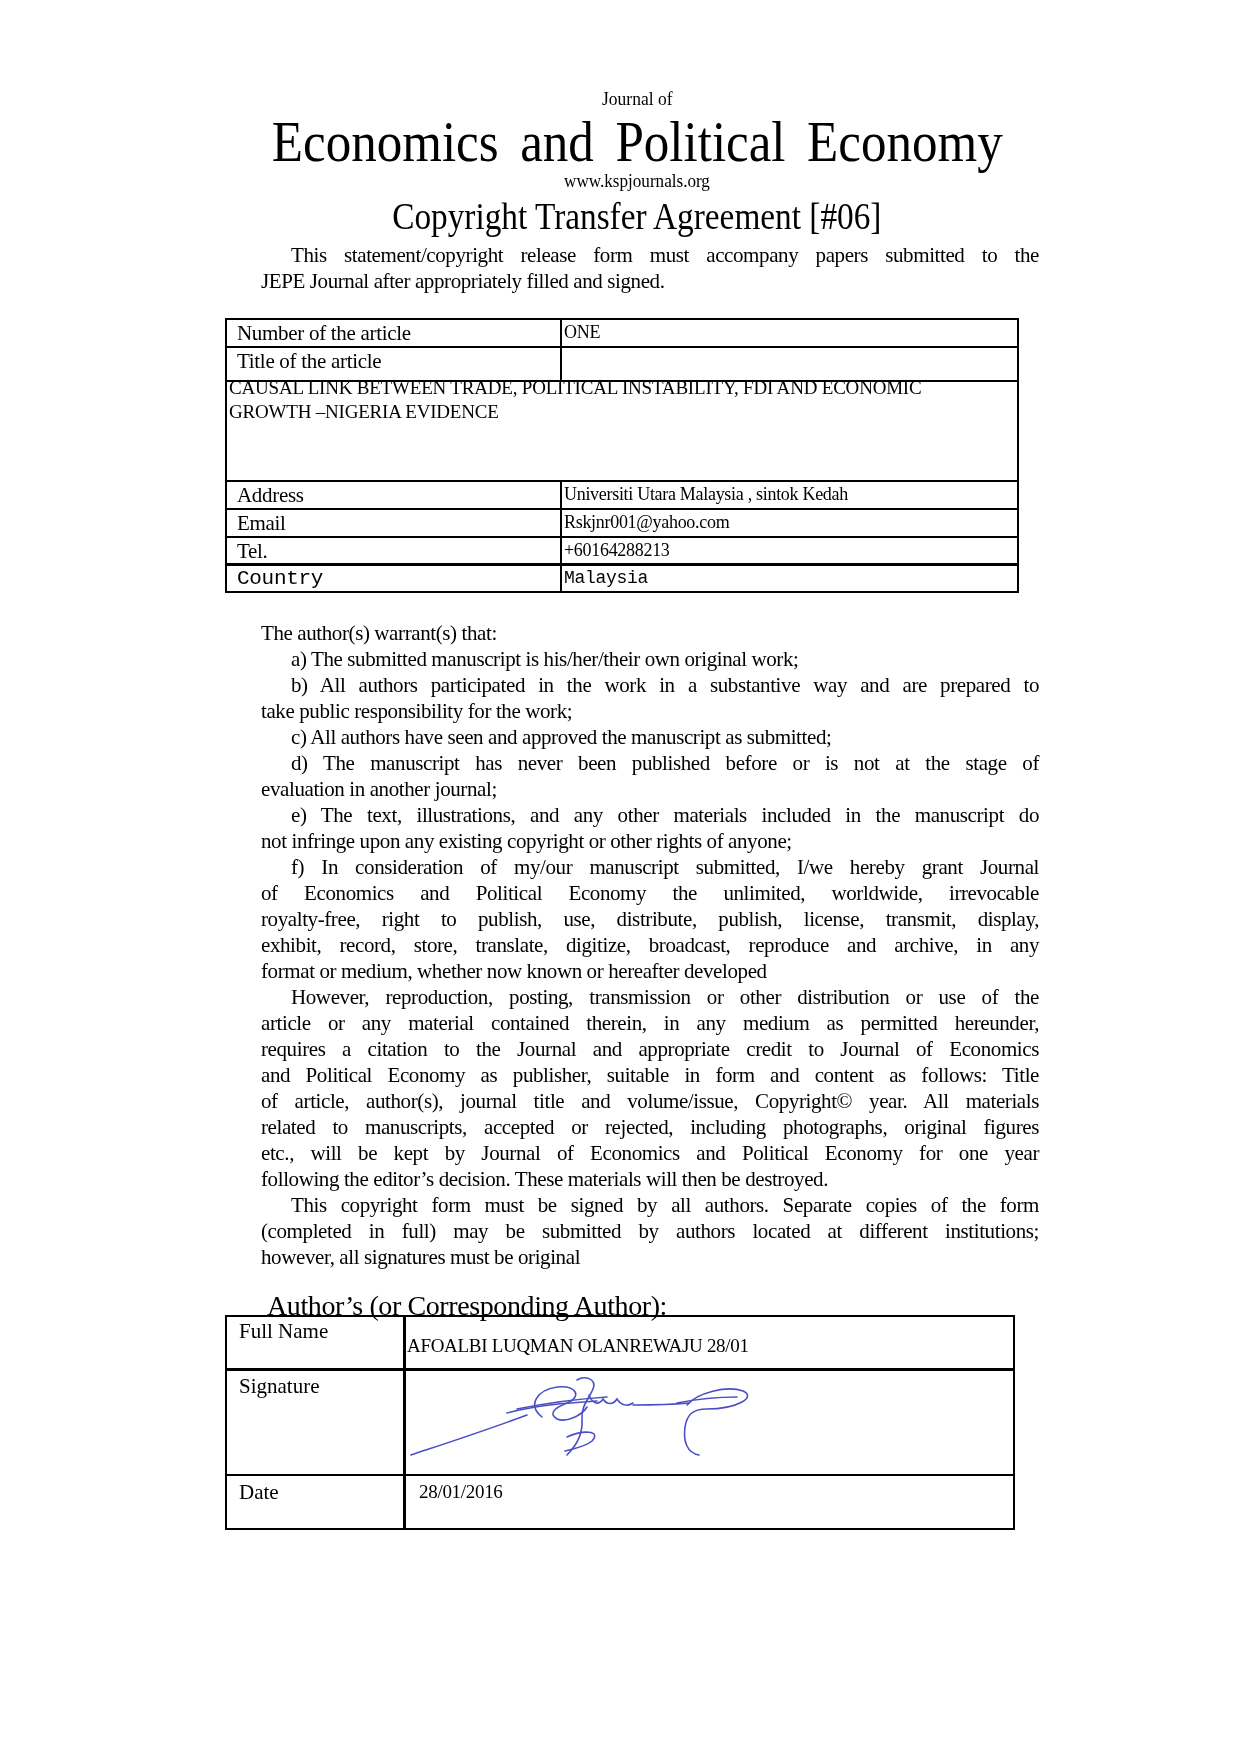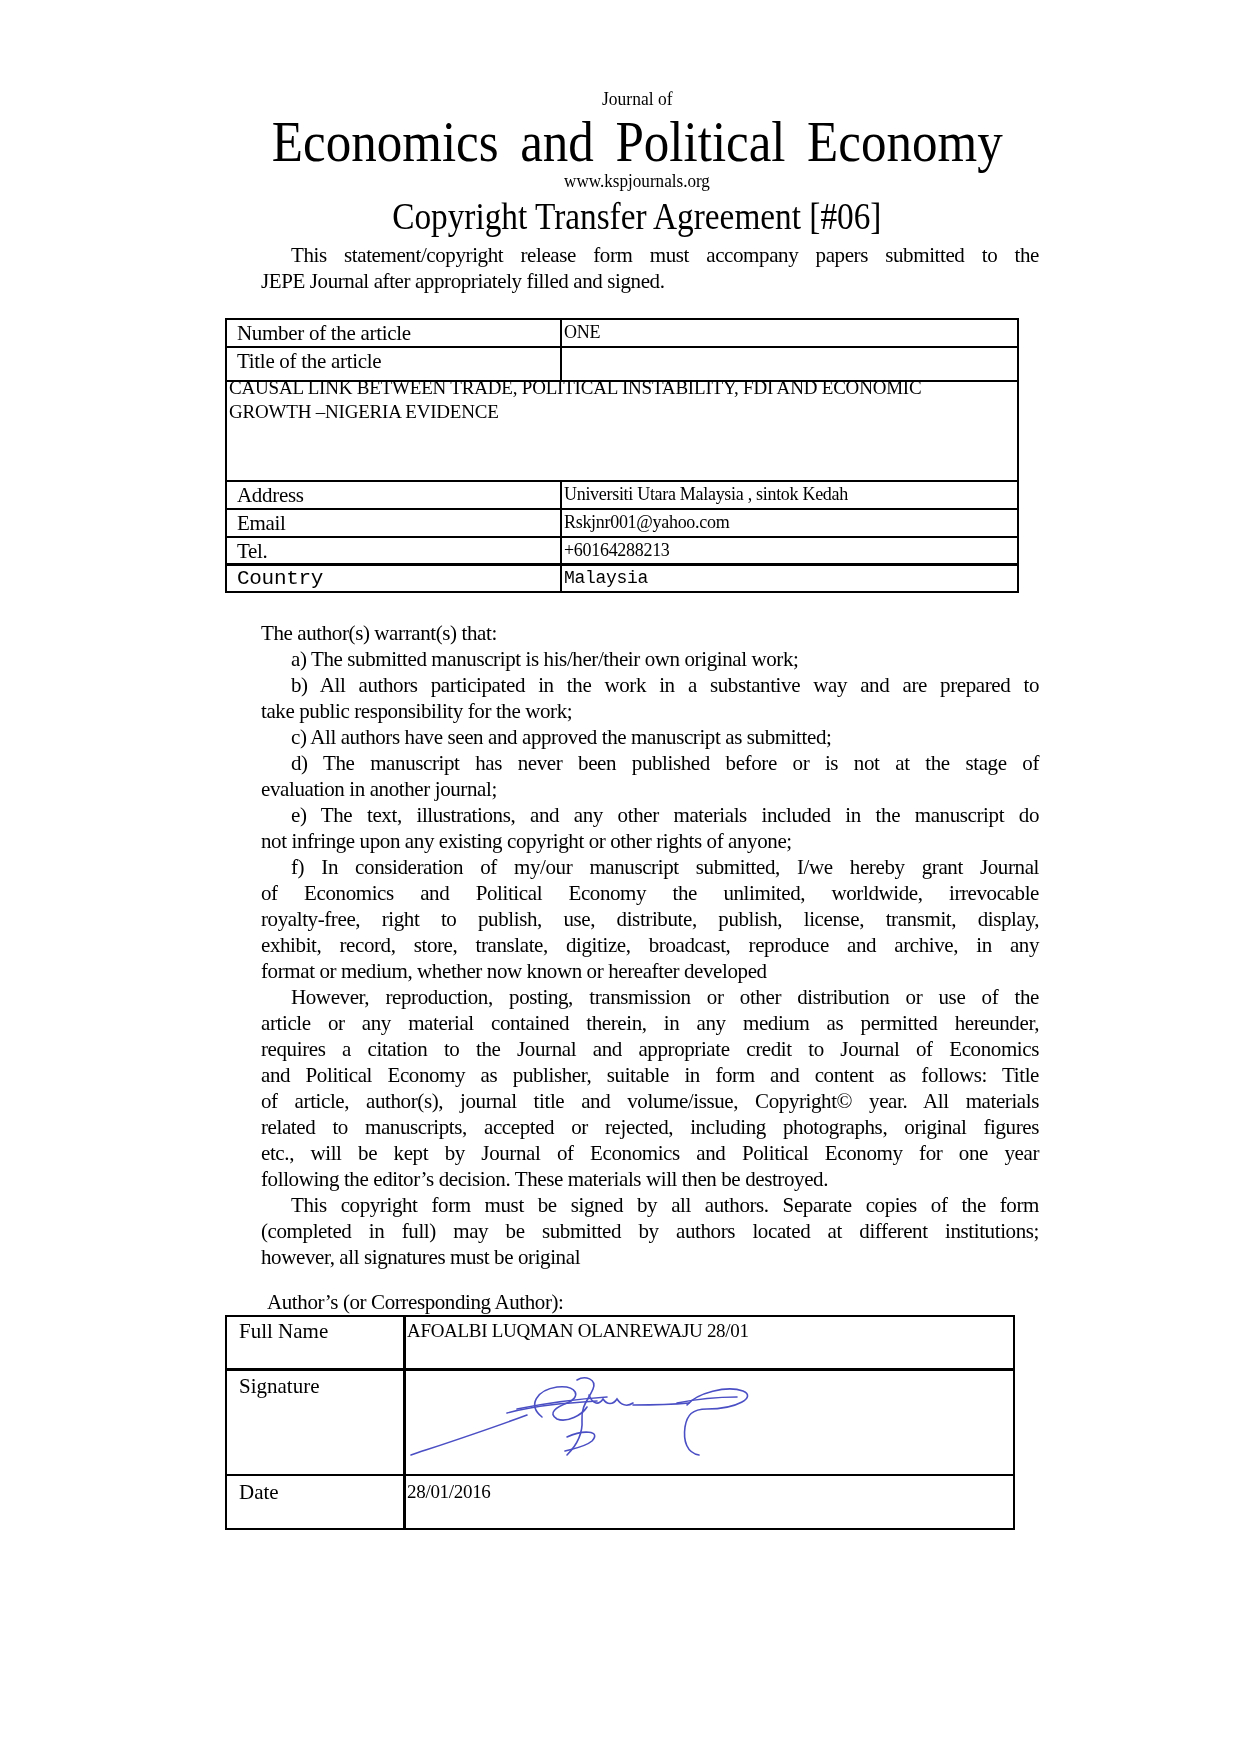--- a/index.html
+++ b/index.html
@@ -28,21 +28,21 @@
   
   .tbl { position:absolute; border:2px solid #000; box-sizing:border-box; }
   #article-table { left:225px; top:318px; width:794px; height:275px; }
   .row { position:absolute; left:0; right:0; border-bottom:2px solid #000; box-sizing:border-box; font-size:20px; letter-spacing:-0.3px; }
   .row .lbl { position:absolute; left:10px; top:1px; font-size:21px; }
   .row .val { position:absolute; left:337px; top:2px; font-size:18px; }
   .row .vdiv { position:absolute; left:333px; top:0; bottom:0; border-left:2px solid #000; }
   .title-block { position:absolute; left:0; right:0; font-size:19px; line-height:24px; padding-left:2px; letter-spacing:-0.2px; }
 
   
-  #author-label { position:absolute; left:267px; top:1290px; font-size:21px; letter-spacing:-0.4px; }
+  #author-label { position:absolute; left:267px; top:1290px; font-size:28px; letter-spacing:-0.4px; }
   #author-table { left:225px; top:1315px; width:790px; height:215px; }
   #author-table .lbl { position:absolute; left:12px; font-size:21px; }
   #author-table .val { position:absolute; left:180px; font-size:19px; letter-spacing:-0.3px; }
   #author-table .vdiv { position:absolute; left:176px; top:0; bottom:0; border-left:3px solid #000; }
   #author-table .hline { position:absolute; left:0; right:0; border-top:3px solid #000; }
 </style>
 </head>
 <body>
 
 <div id="journal-of" class="abs center"><span class="cond">Journal  of</span></div>
@@ -119,33 +119,33 @@
   <span class="ln last">following the editor’s decision. These materials will then be destroyed.</span>
   <span class="ln ind">This copyright form must be signed by all authors. Separate copies of the form</span>
   <span class="ln">(completed in full) may be submitted by authors located at different institutions;</span>
   <span class="ln last">however, all signatures must be original</span>
 </div>
 
 <div id="author-label">Author’s (or Corresponding Author):</div>
 <div id="author-table" class="tbl">
   <span class="vdiv"></span>
   <span class="lbl" style="top:2px;">Full Name</span>
-  <span class="val" style="top:3px;">AFOALBI LUQMAN OLANREWAJU 28/01</span>
+  <span class="val" style="top:18px;">AFOALBI LUQMAN OLANREWAJU 28/01</span>
   <div class="hline" style="top:51px;"></div>
   <span class="lbl" style="top:57px;">Signature</span>
   <div style="position:absolute;left:180px;top:58px;width:360px;height:100px;">
     <svg width="360" height="100" viewBox="0 0 360 100" fill="none" stroke="#4b4fc4" stroke-width="1.6" stroke-linecap="round">
       <path d="M4 80 C 40 68, 80 55, 120 40"></path>
       <path d="M100 38 C 130 30, 160 28, 190 26"></path>
       <path d="M110 34 C 140 28, 170 24, 200 22"></path>
       <path d="M135 42 C 120 30, 130 15, 150 12 C 170 10, 175 22, 160 28 C 150 32, 140 38, 150 44 C 160 48, 175 40, 180 32"></path>
       <path d="M170 5 C 178 0, 190 4, 186 14 C 182 24, 174 30, 175 45 C 176 60, 168 72, 160 80"></path>
       <path d="M160 62 C 175 55, 195 55, 185 66 C 178 72, 165 74, 158 76"></path>
       <path d="M182 20 C 186 30, 192 30, 196 24 C 200 30, 206 30, 210 24 C 214 30, 220 32, 226 28"></path>
       <path d="M226 30 C 240 30, 260 30, 282 28"></path>
       <path d="M280 30 C 290 18, 320 10, 336 16 C 350 22, 330 34, 300 34 C 285 34, 280 40, 278 52 C 276 66, 280 78, 292 80"></path>
       <path d="M270 28 C 290 24, 315 22, 330 22"></path>
     </svg>
   </div>
   <div class="hline" style="top:157px;border-top-width:2px;"></div>
   <span class="lbl" style="top:163px;">Date</span>
-  <span class="val" style="top:164px;">28/01/2016</span>
+  <span class="val" style="top:164px;padding-left:12px;">28/01/2016</span>
 </div>
 
 </body></html>

